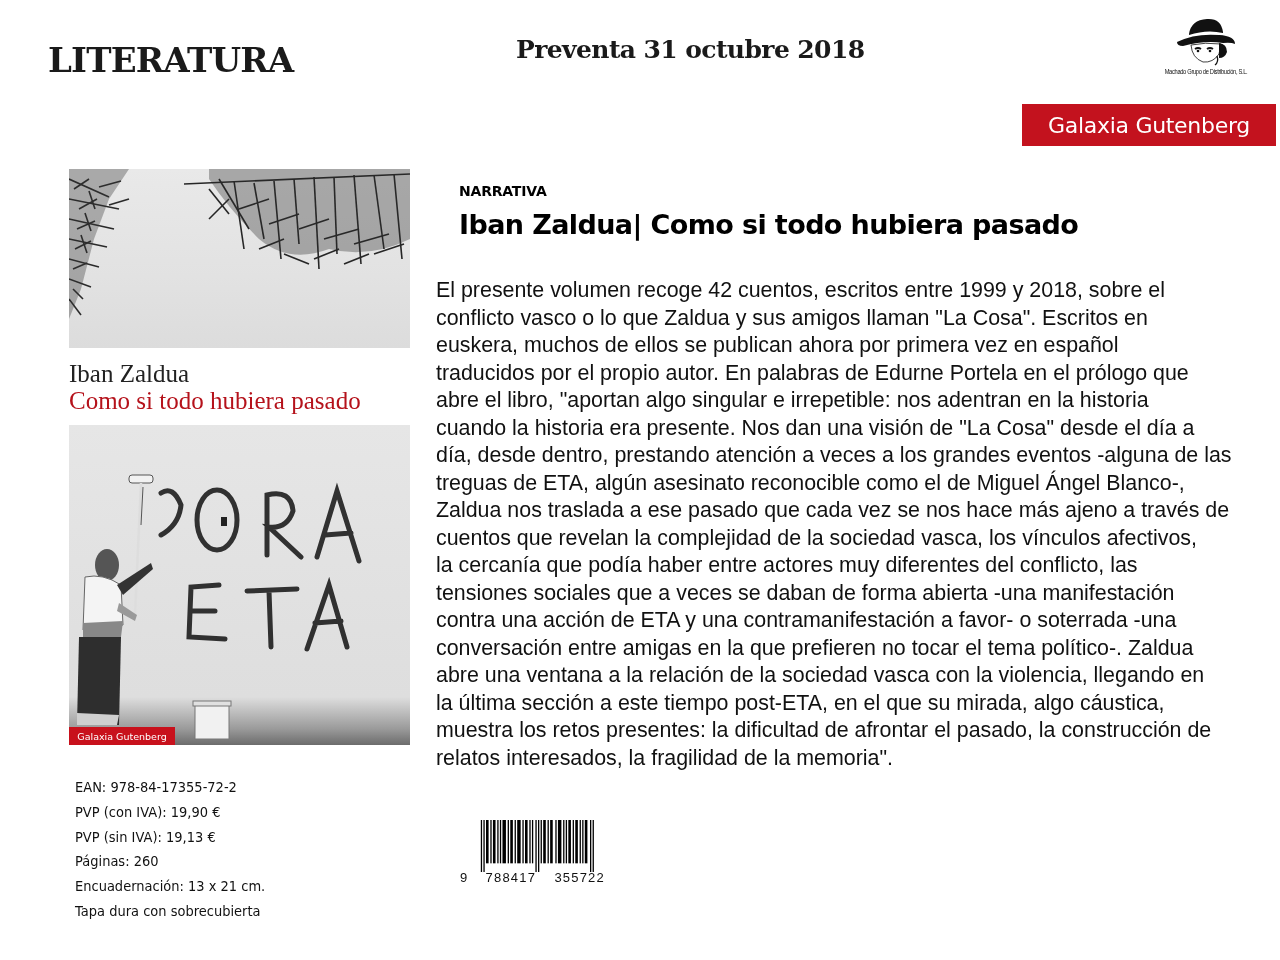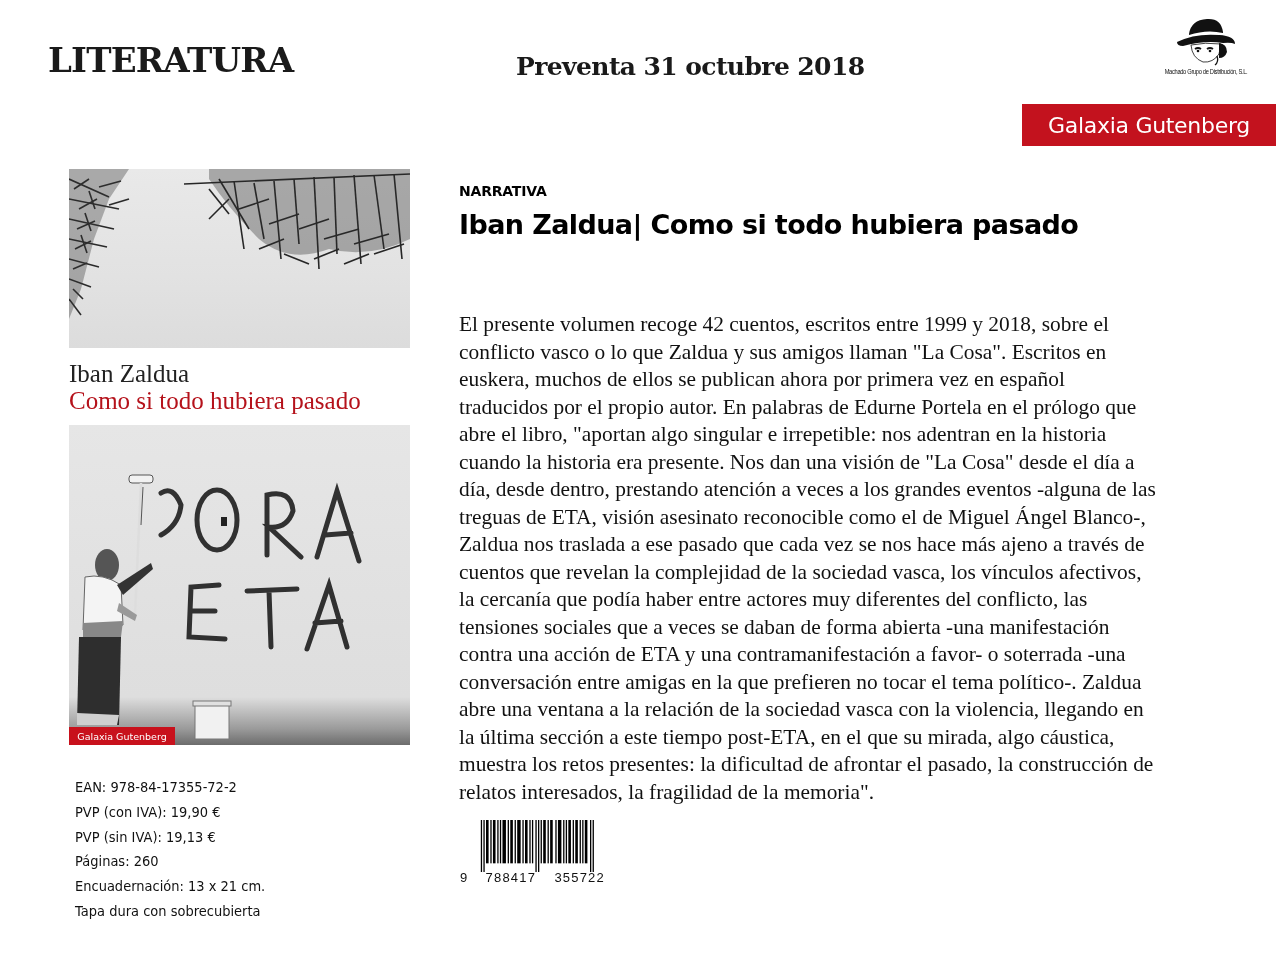--- a/index.html
+++ b/index.html
@@ -5,21 +5,21 @@
     * { box-sizing: border-box; margin: 0; padding: 0; }
     html, body { width: 1280px; height: 960px; background: #ffffff; overflow: hidden; }
     body { position: relative; font-family: "DejaVu Serif", serif; color: #111; }
 
     .hdr-section {
       position: absolute; left: 48px; top: 40px;
       font-family: "DejaVu Serif", serif; font-weight: bold; font-size: 34px;
       letter-spacing: -0.8px; color: #1a1a1a;
     }
     .hdr-date {
-      position: absolute; left: 516px; top: 52px;
+      position: absolute; left: 516px; top: 35px;
       font-family: "DejaVu Serif", serif; font-weight: bold; font-size: 25px;
       letter-spacing: -0.6px; color: #1a1a1a;
     }
 
     .distributor-logo {
       position: absolute; left: 1150px; top: 16px; width: 112px; height: 66px;
       text-align: center;
     }
     .distributor-logo svg { display: block; margin: 0 auto; }
     .distributor-name {
@@ -78,22 +78,22 @@
       position: absolute; left: 459px; top: 183px;
       font-family: "DejaVu Sans", sans-serif; font-weight: bold; font-size: 14px;
       color: #000; letter-spacing: -0.2px;
     }
     .book-heading {
       position: absolute; left: 459px; top: 209px;
       font-family: "DejaVu Sans", sans-serif; font-weight: bold; font-size: 27px;
       color: #000; letter-spacing: -0.6px; white-space: nowrap;
     }
     .synopsis {
-      position: absolute; left: 459px; top: 277px; width: 770px;
-      font-family: Liberation Serif, serif; font-size: 21.4px; line-height: 27.5px; color: #111; margin-top: 34px;
+      position: absolute; left: 436px; top: 277px; width: 770px;
+      font-family: Liberation Sans, sans-serif; font-size: 21.4px; line-height: 27.5px; color: #111;
     }
     .synopsis .ln { white-space: nowrap; display: block; }
 
     .barcode {
       position: absolute; left: 460px; top: 818px; width: 145px; height: 70px;
     }
     .barcode-bars { position: absolute; left: 12px; top: 2px; height: 52px; width: 132px; }
     .barcode-digits {
       position: absolute; left: 0; top: 52px; width: 145px;
       font-family: "Liberation Sans", sans-serif; font-size: 13px; color: #111;
@@ -234,21 +234,21 @@
 <div class="book-heading">Iban Zaldua| Como si todo hubiera pasado</div>
 
 <div class="synopsis">
   <span class="ln">El presente volumen recoge 42 cuentos, escritos entre 1999 y 2018, sobre el</span>
   <span class="ln">conflicto vasco o lo que Zaldua y sus amigos llaman "La Cosa". Escritos en</span>
   <span class="ln">euskera, muchos de ellos se publican ahora por primera vez en español</span>
   <span class="ln">traducidos por el propio autor. En palabras de Edurne Portela en el prólogo que</span>
   <span class="ln">abre el libro, "aportan algo singular e irrepetible: nos adentran en la historia</span>
   <span class="ln">cuando la historia era presente. Nos dan una visión de "La Cosa" desde el día a</span>
   <span class="ln">día, desde dentro, prestando atención a veces a los grandes eventos -alguna de las</span>
-  <span class="ln">treguas de ETA, visión asesinato reconocible como el de Miguel Ángel Blanco-,</span>
+  <span class="ln">treguas de ETA, algún asesinato reconocible como el de Miguel Ángel Blanco-,</span>
   <span class="ln">Zaldua nos traslada a ese pasado que cada vez se nos hace más ajeno a través de</span>
   <span class="ln">cuentos que revelan la complejidad de la sociedad vasca, los vínculos afectivos,</span>
   <span class="ln">la cercanía que podía haber entre actores muy diferentes del conflicto, las</span>
   <span class="ln">tensiones sociales que a veces se daban de forma abierta -una manifestación</span>
   <span class="ln">contra una acción de ETA y una contramanifestación a favor- o soterrada -una</span>
   <span class="ln">conversación entre amigas en la que prefieren no tocar el tema político-. Zaldua</span>
   <span class="ln">abre una ventana a la relación de la sociedad vasca con la violencia, llegando en</span>
   <span class="ln">la última sección a este tiempo post-ETA, en el que su mirada, algo cáustica,</span>
   <span class="ln">muestra los retos presentes: la dificultad de afrontar el pasado, la construcción de</span>
   <span class="ln">relatos interesados, la fragilidad de la memoria".</span>

